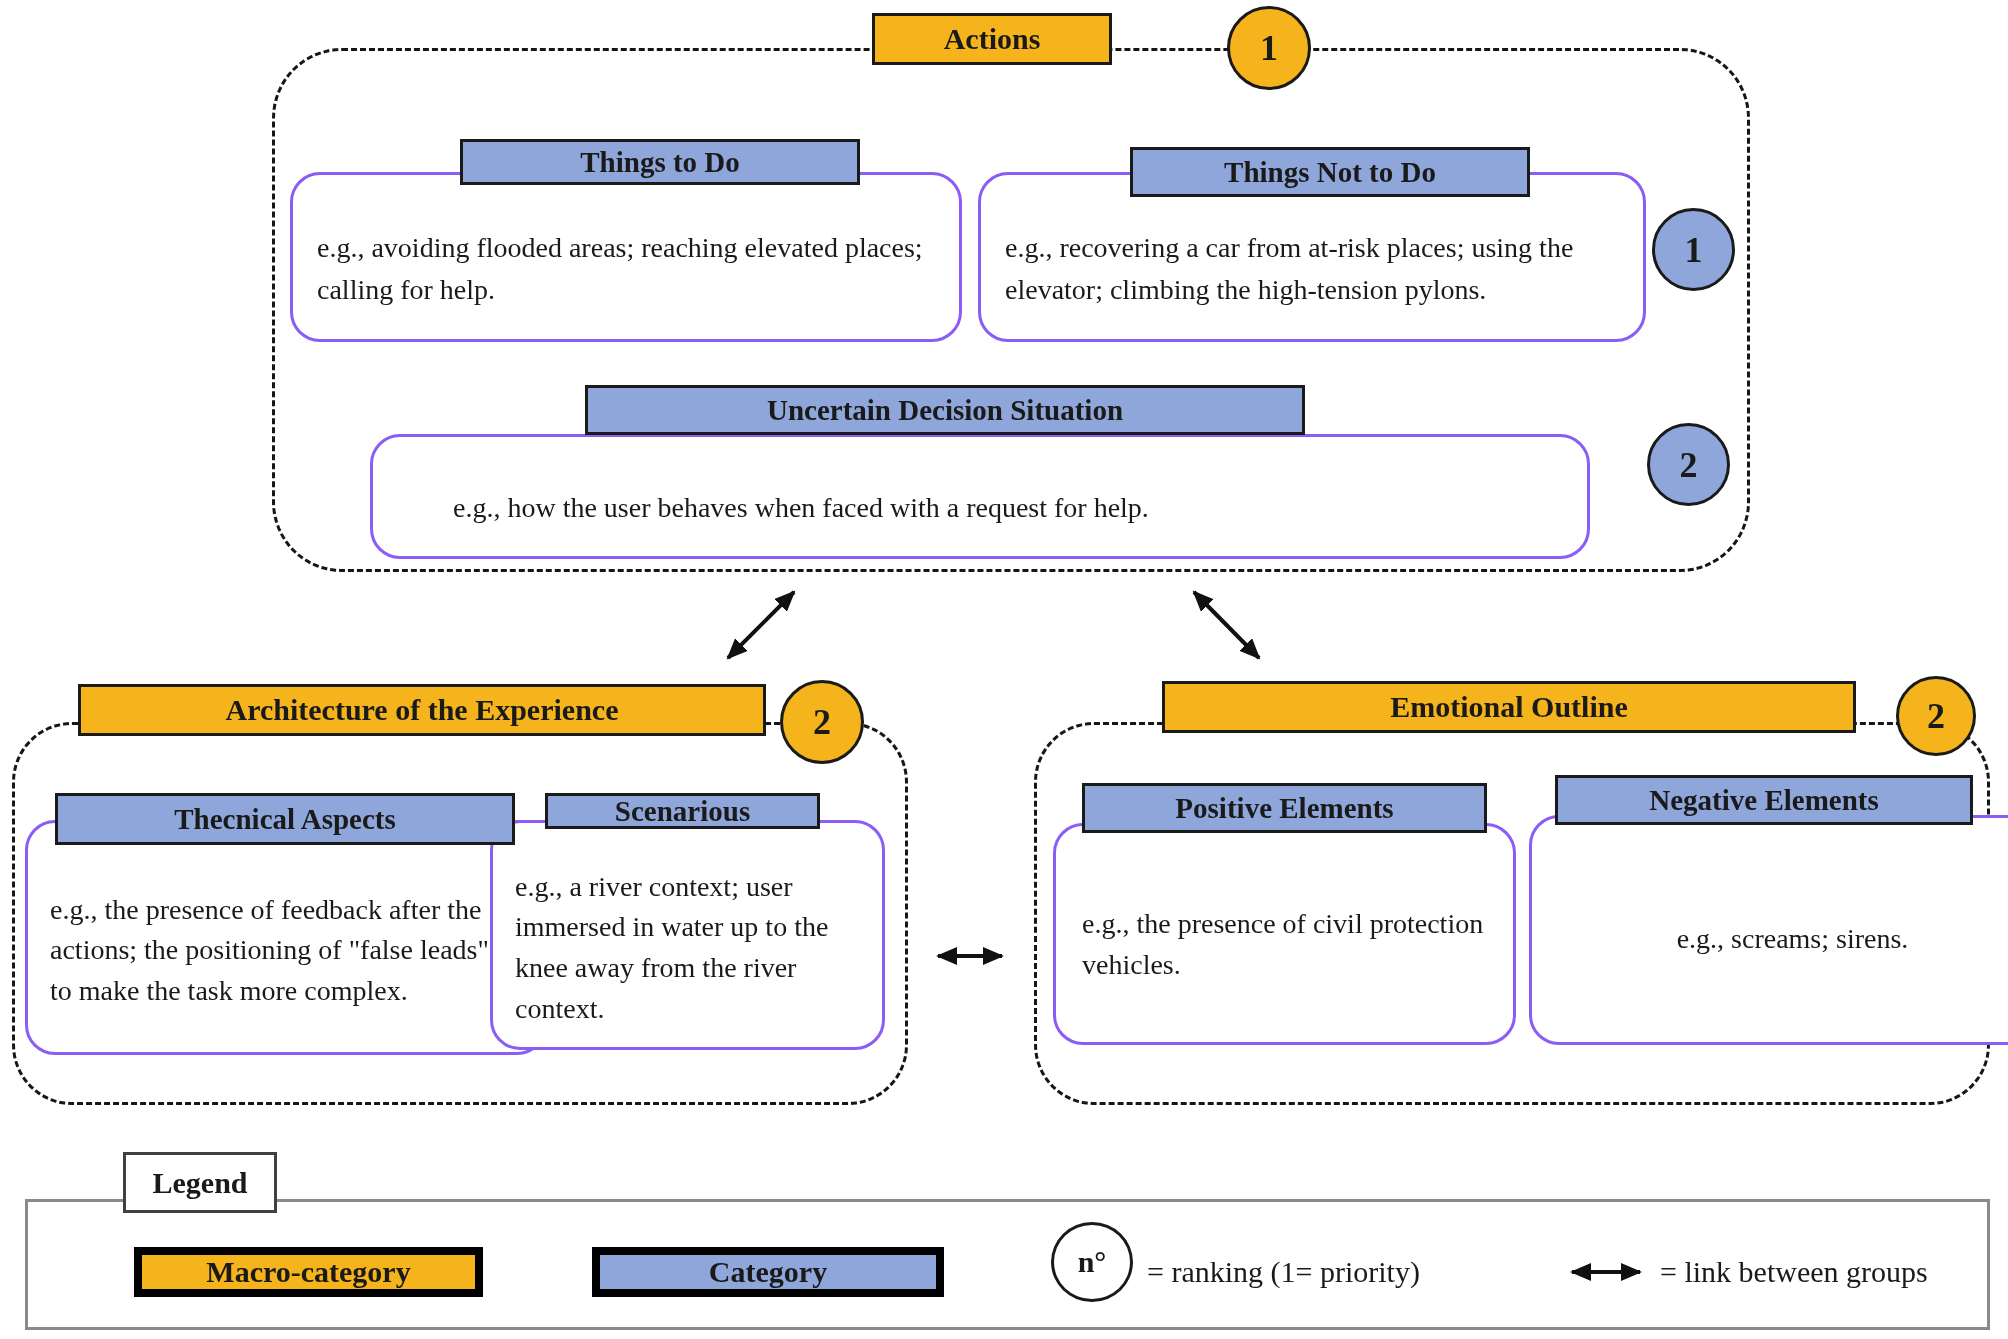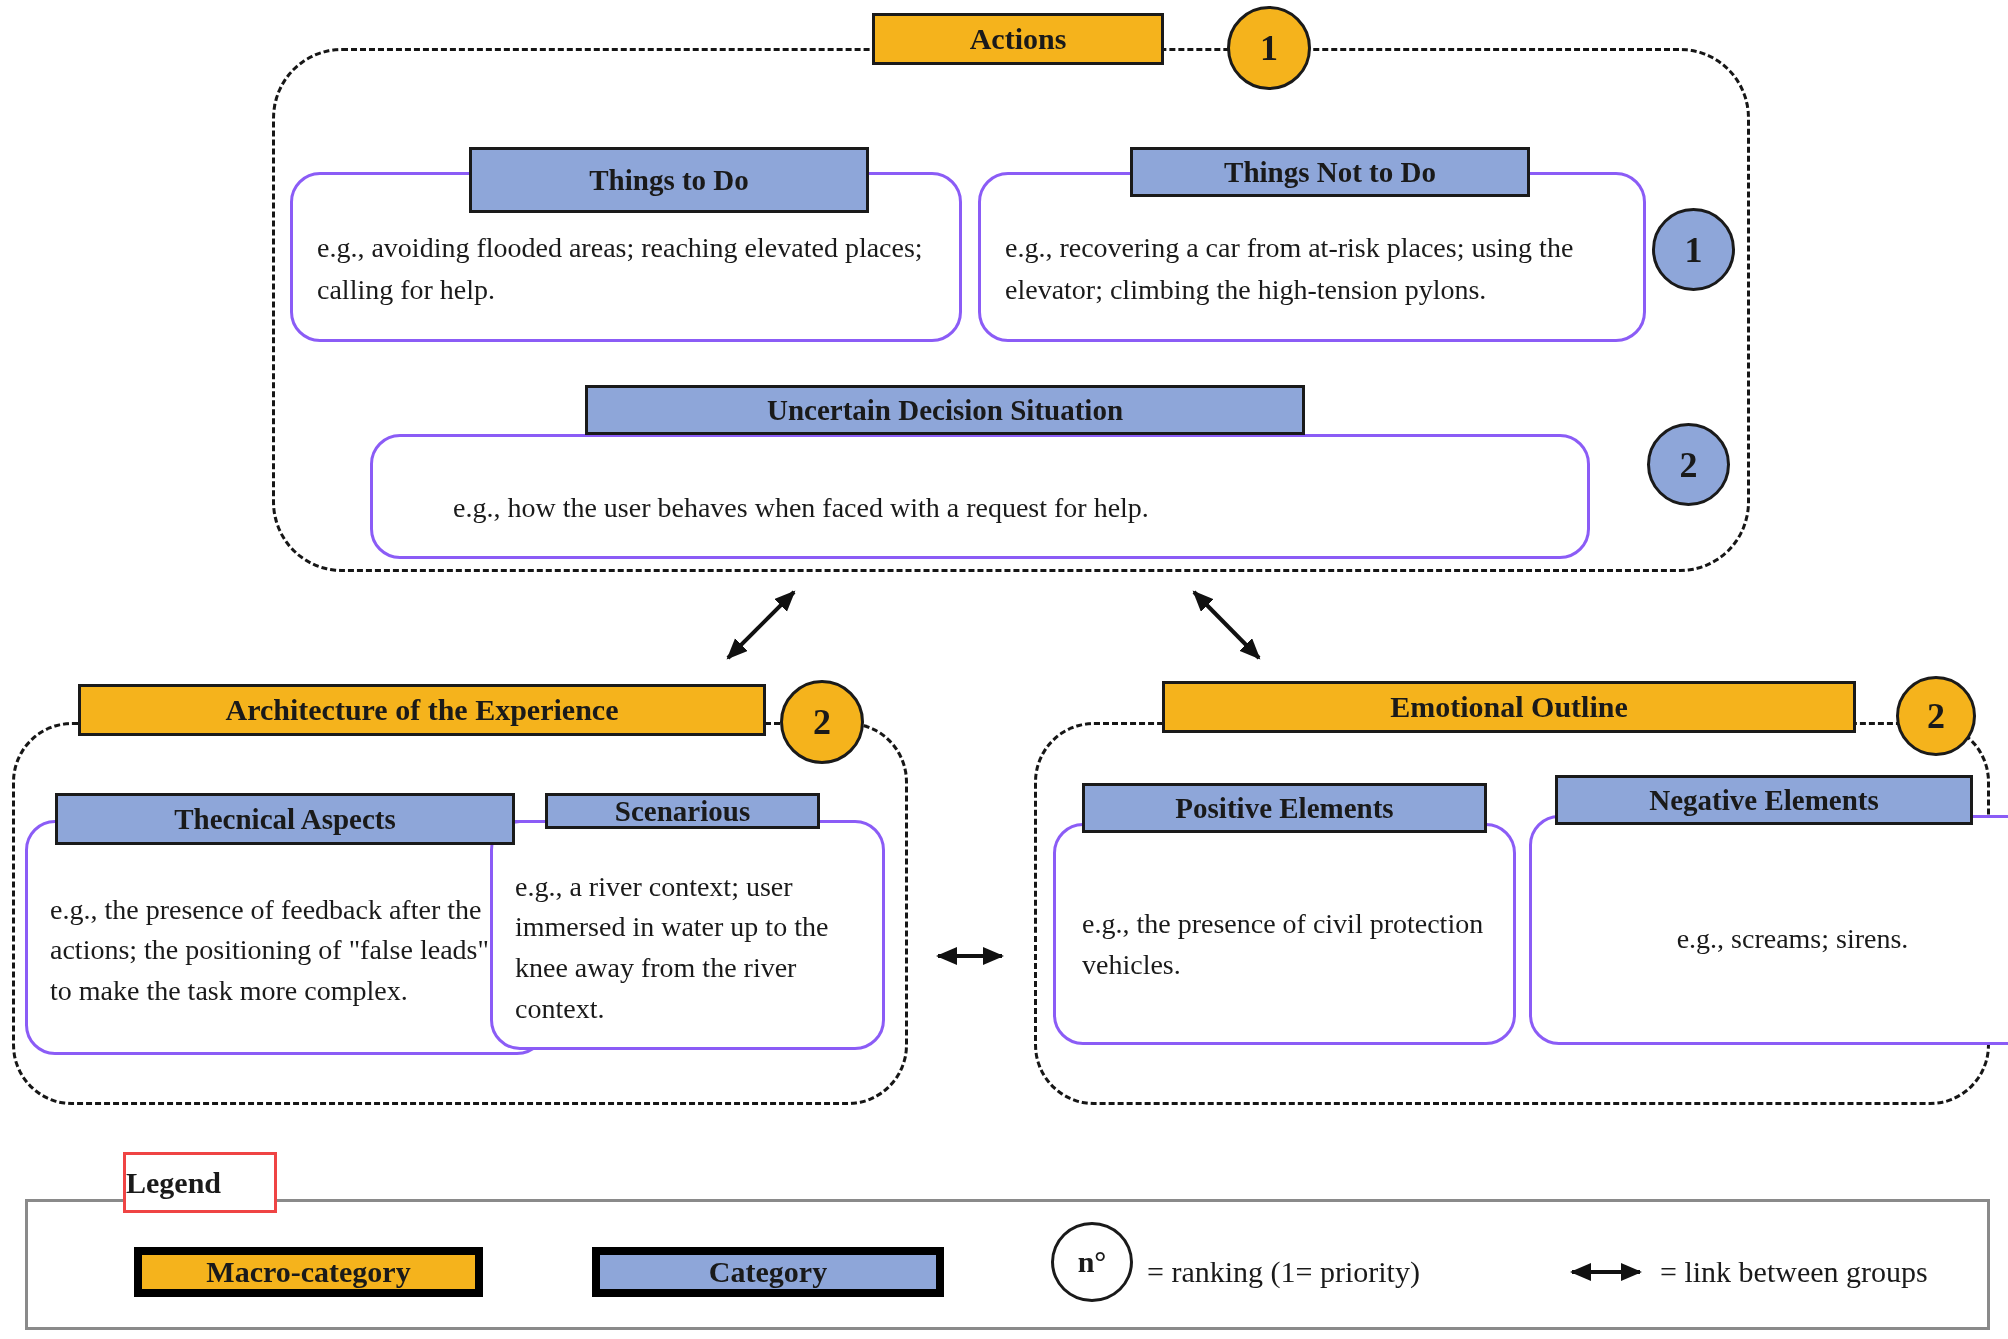--- a/index.html
+++ b/index.html
@@ -28,47 +28,47 @@
     display:flex;align-items:center;justify-content:center;
     font-weight:bold;font-size:36px;
   }
   .c-orange{background:#F5B31C;}
   .c-blue{background:#8EA6D9;}
   .c-white{background:#ffffff;font-size:30px;}
   .overlay{position:absolute;left:0;top:0;z-index:5;pointer-events:none;}
   .link{stroke:#111111;stroke-width:4;marker-start:url(#ah);marker-end:url(#ah);}
   .legend-outer{border:3px solid #8a8a8a;background:#ffffff;z-index:1;}
   .legend-title{
-    background:#ffffff;border:3px solid #ef4444;z-index:3;
-    display:flex;align-items:center;font-weight:bold;font-size:30px;
+    background:#ffffff;border:3px solid #404040;z-index:3;
+    display:flex;align-items:center;justify-content:center;font-weight:bold;font-size:30px;
   }
   .legend-chip{
     border:8px solid #000000;z-index:2;display:flex;align-items:center;justify-content:center;
     font-weight:bold;font-size:30px;
   }
   .legend-text{font-size:30px;line-height:50px;z-index:2;white-space:nowrap;}
 </style>
 </head>
 <body>
 
 <div id="canvas">
 
   <div class="abs dashed-group" style="left:272px;top:48px;width:1478px;height:524px;"></div>
 
-  <div class="abs bar-orange" style="left:872px;top:13px;width:292px;height:52px;">
+  <div class="abs bar-orange" style="left:872px;top:13px;width:240px;height:52px;">
     <span>Actions</span>
   </div>
   <div class="abs circle c-orange" style="left:1227px;top:6px;width:84px;height:84px;">
     <span>1</span>
   </div>
 
   <div class="abs body-box" style="left:290px;top:172px;width:672px;height:170px;padding:30px 24px 6px 24px;">
     <span>e.g., avoiding flooded areas; reaching elevated places; calling for help.</span>
   </div>
-  <div class="abs hdr-blue" style="left:460px;top:147px;width:400px;height:66px;margin-left:9px;">
+  <div class="abs hdr-blue" style="left:460px;top:139px;width:400px;height:46px;">
     <span>Things to Do</span>
   </div>
 
   <div class="abs body-box" style="left:978px;top:172px;width:668px;height:170px;padding:30px 20px 6px 24px;">
     <span>e.g., recovering a car from at-risk places; using the elevator; climbing the high-tension pylons.</span>
   </div>
   <div class="abs hdr-blue" style="left:1130px;top:147px;width:400px;height:50px;">
     <span>Things Not to Do</span>
   </div>
   <div class="abs circle c-blue" style="left:1652px;top:208px;width:83px;height:83px;">

